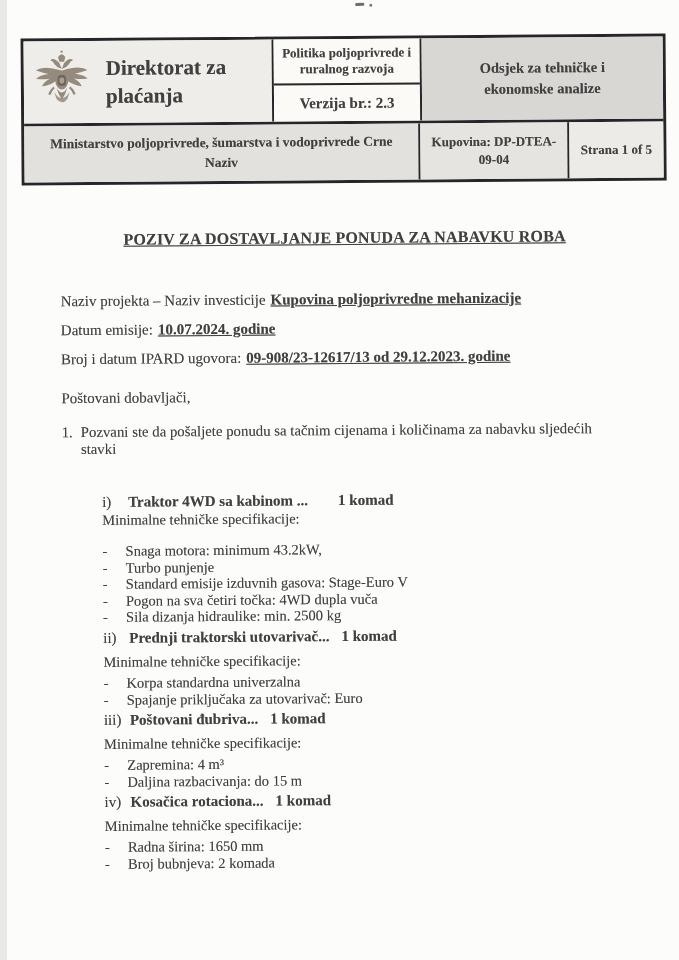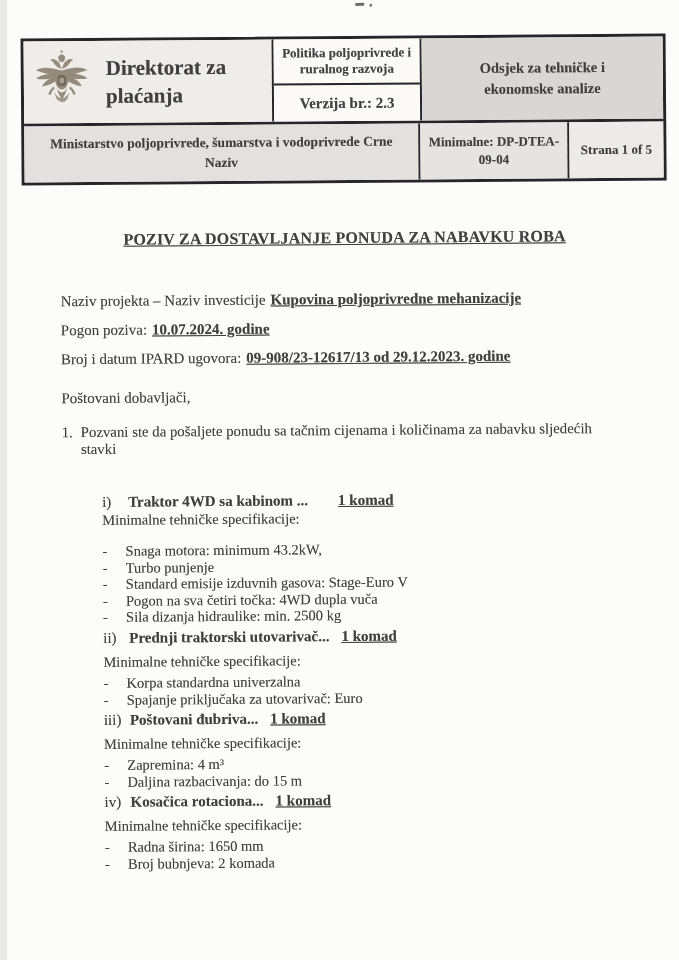--- a/index.html
+++ b/index.html
@@ -40,21 +40,21 @@
   .lbl { margin-right:5px; }
   .val { font-weight:bold; text-decoration:underline; }
   .salutation { margin-top:22px; font-size:15px; }
   .instruction { margin-top:17px; font-size:14.8px; display:flex; }
   .instruction .no { margin-right:8px; }
 
   .items { margin-top:36px; margin-left:40px; font-size:14.5px; }
   .item-head { display:flex; align-items:baseline; font-size:15px; line-height:17px; }
   .numeral { display:inline-block; min-width:26px; }
   .iname { font-weight:bold; }
-  .qty { font-weight:bold; margin-left:12px;text-decoration:underline; }
+  .qty { font-weight:bold; margin-left:12px; }
   .item:first-child .qty { margin-left:30px; }
   .spec-label { margin-top:7px; margin-bottom:5px; line-height:16px; }
   .item:first-child .spec-label { margin-top:1px; margin-bottom:15px; }
   .specs { }
   .spec { position:relative; padding-left:23px; line-height:16.6px; }
   .spec::before { content:"-"; position:absolute; left:0; top:0; }
   .item { margin-top:4px; }
   .item:first-child { margin-top:0; }
 </style>
 </head>
@@ -103,38 +103,38 @@
           <span>Odsjek za tehničke i</span>
           <span>ekonomske analize</span>
         </div>
       </div>
       <div class="hrow r2">
         <div class="cell cD stack">
           <span>Ministarstvo poljoprivrede, šumarstva i vodoprivrede Crne</span>
           <span>Naziv</span>
         </div>
         <div class="cell cE stack">
-          <span>Minimalne: DP-DTEA-</span>
+          <span>Kupovina: DP-DTEA-</span>
           <span>09-04</span>
         </div>
         <div class="cell cF">
           <span>Strana 1 of 5</span>
         </div>
       </div>
     </div>
 
     <div class="doc-body">
       <div class="title">POZIV ZA DOSTAVLJANJE PONUDA ZA NABAVKU ROBA</div>
 
       <div class="intro">
         <div class="intro-line">
           <span class="lbl">Naziv projekta – Naziv investicije</span><span class="val">Kupovina poljoprivredne mehanizacije</span>
         </div>
         <div class="intro-line">
-          <span class="lbl">Pogon poziva:</span><span class="val">10.07.2024. godine</span>
+          <span class="lbl">Datum emisije:</span><span class="val">10.07.2024. godine</span>
         </div>
         <div class="intro-line">
           <span class="lbl">Broj i datum IPARD ugovora:</span><span class="val">09-908/23-12617/13 od 29.12.2023. godine</span>
         </div>
       </div>
 
       <div class="salutation">Poštovani dobavljači,</div>
 
       <div class="instruction">
         <span class="no">1.</span>

